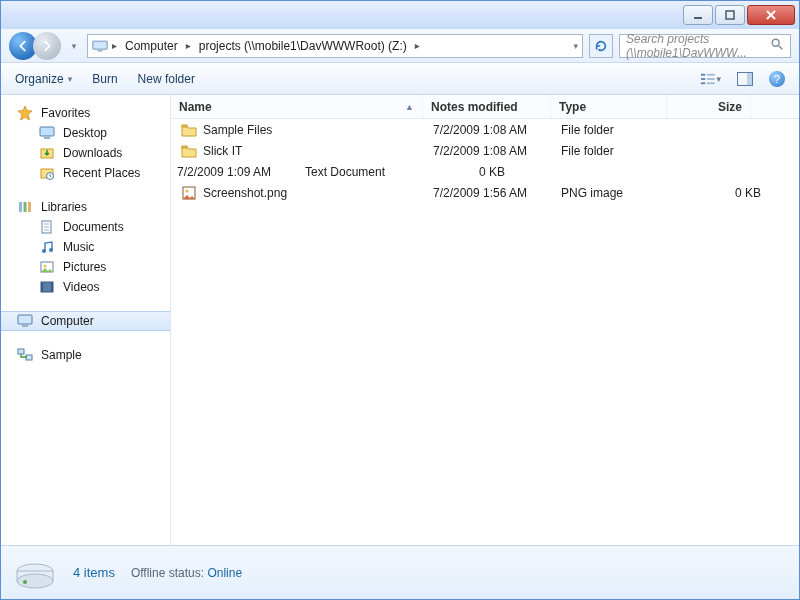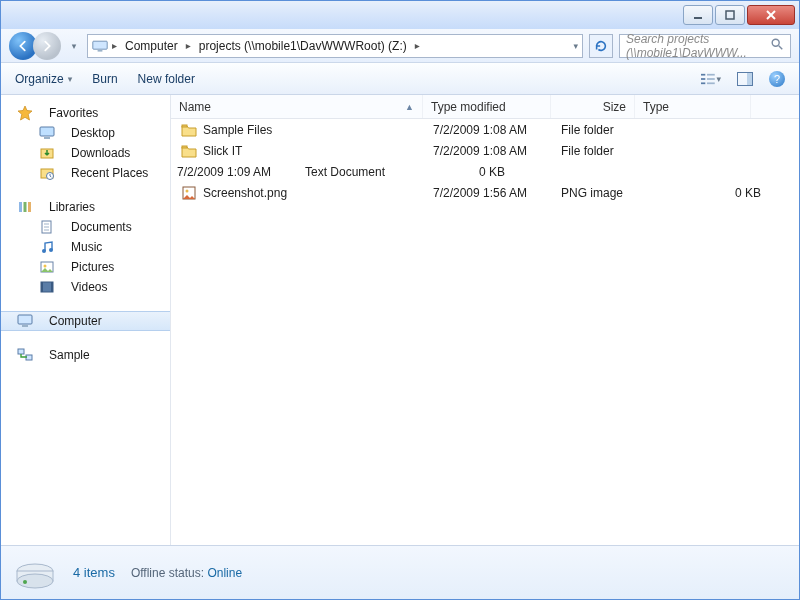--- a/index.html
+++ b/index.html
@@ -69,35 +69,35 @@
 .toolbar .right .iconbtn { width:20px;height:20px;display:flex;align-items:center;justify-content:center;}
 .help-icon { width:16px;height:16px;border-radius:50%;background:radial-gradient(circle at 35% 30%, #9bd0ff, #2c78c6);color:#fff;font-size:11px;display:flex;align-items:center;justify-content:center;}
 
 .body { flex:1; display:flex; min-height:0;}
 .navpane {
   width:170px; background:#fff; border-right:1px solid #e2e7ef;
   padding:8px 0; overflow:auto;
 }
 .navgroup { margin-bottom:14px; }
 .navitem {
-  display:flex; align-items:center; gap:16px;
+  display:flex; align-items:center; gap:8px;
   padding:2px 8px 2px 22px; height:20px; color:#1a1a1a;
 }
 .navitem.top { padding-left:16px; font-size:12px;}
 .navitem.sub { padding-left:38px; }
 .navitem.selected { background:linear-gradient(to bottom,#e9f2fc,#d6e7fa); border:1px solid #b5cfee; border-left:none; border-right:none;}
 .ic { width:16px; height:16px; display:flex; align-items:center; justify-content:center;}
 .ic svg { width:16px; height:16px; }
 
 .content { flex:1; display:flex; flex-direction:column; background:#fff;}
 .cols {
   height:24px; border-bottom:1px solid #e3e7ee;
   display:flex; align-items:center; color:#333; background:#fafcff;
 }
-.cols .col { padding:0 8px; border-right:1px solid #eef1f6; height:100%; display:flex; align-items:center; gap:4px;}
+.cols .col { padding:0 8px; border-right:1px solid #eef1f6; height:100%; display:flex; align-items:center; gap:4px;font-weight:bold;}
 .col-name { width:252px; padding-left:16px;}
 .col-date { width:128px; }
 .col-type { width:116px; }
 .col-size { width:84px; justify-content:flex-end; }
 .sort-ind { color:#6b85a5; font-size:9px;}
 
 .rows { flex:1; overflow:auto; }
 .row {
   height:21px; display:flex; align-items:center; padding-left:6px; color:#222;
 }
@@ -346,23 +346,23 @@
           </div>
       </div>
     </div>
 
     <div class="content">
       <div class="cols">
         <div class="col col-name">
             <span>Name</span>
             <span class="sort-ind" style="margin-left:auto">▲</span>
           </div>
-        <div class="col col-date">Type modified</div>
+        <div class="col col-date">Notes modified</div>
+        <div class="col col-type">Type</div>
         <div class="col col-size">Size</div>
-        <div class="col col-type">Type</div>
       </div>
 
       <div class="rows" id="rows">
           <div class="row">
             <div class="cell c-name">
               <span class="fileicon">
                 <svg viewBox="0 0 16 16">
                   <path d="M1 4h5l1.5 2H15v8H1z" fill="#f9df8a" stroke="#c89e2d"></path>
                   <rect x="1" y="3" width="5" height="2" fill="#e9c562" stroke="#c89e2d"></rect>
                 </svg>

